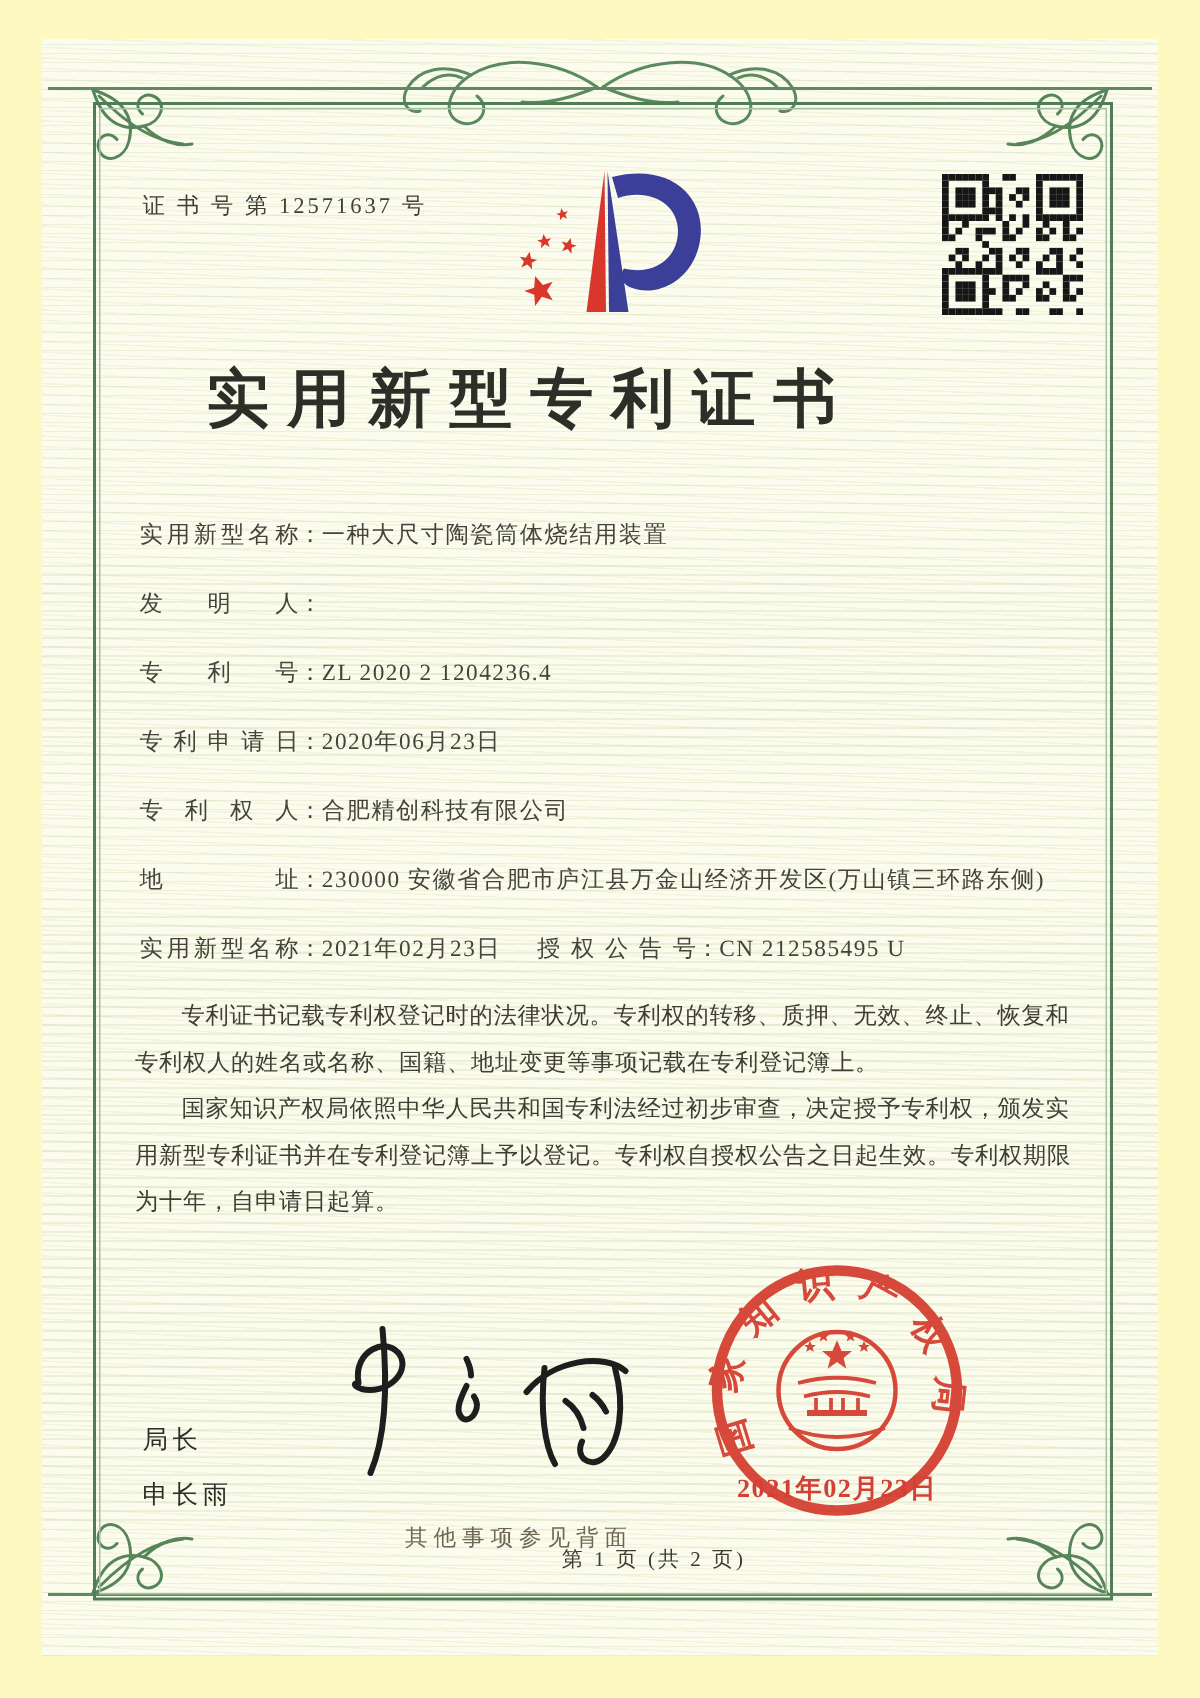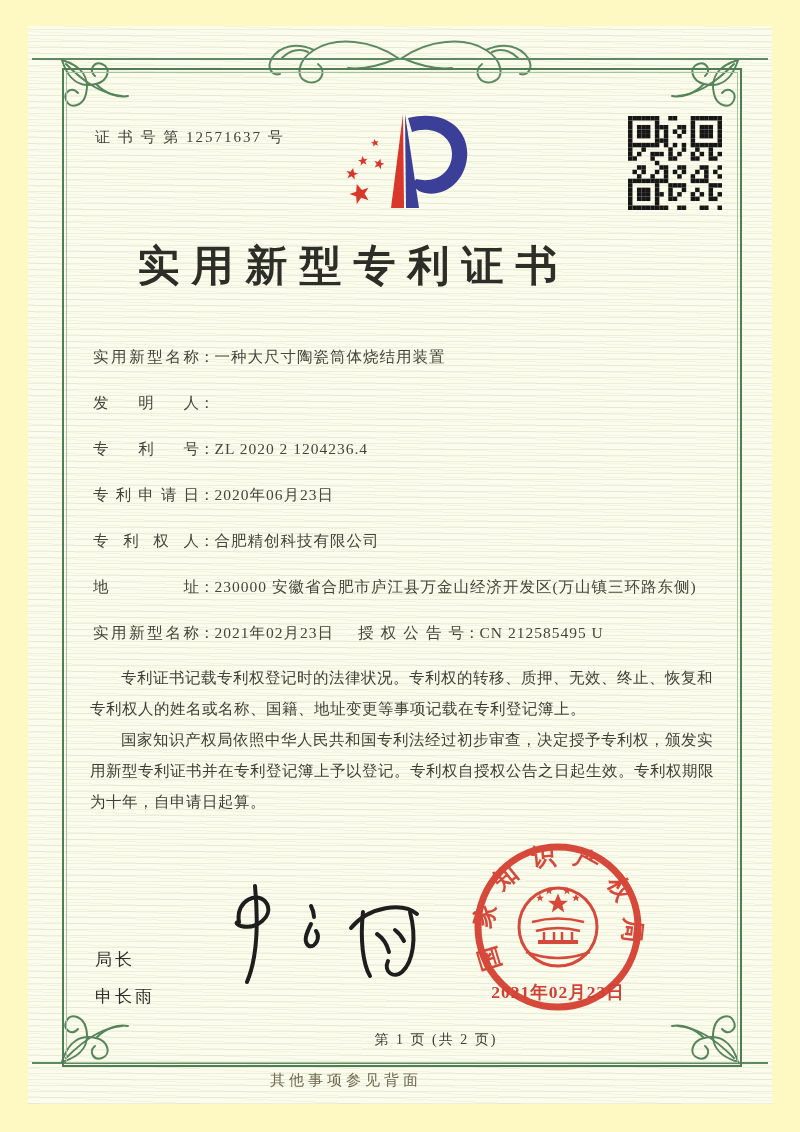--- a/index.html
+++ b/index.html
@@ -49,21 +49,21 @@
 
   .director{position:absolute;left:95px;top:908px;color:#2f2f29;font-size:17px;letter-spacing:3px;margin-top:40px;}
   .director div{margin-bottom:14px;}
   .signature{position:absolute;left:205px;top:876px;width:240px;height:118px;}
 
   .seal{position:absolute;left:466px;top:838px;width:186px;height:186px;opacity:.92;}
   .seal text{font-family:"Liberation Serif","DejaVu Serif",serif;}
 
   .page-footer{position:absolute;left:0;top:1031px;width:800px;text-align:center;
     font-size:14px;color:#3c3c33;letter-spacing:2px;padding-left:36px;}
-  .back-note{position:absolute;left:0;top:1071px;width:692px;text-align:center;
+  .back-note{position:absolute;left:0;top:1016px;width:692px;text-align:center;
     font-size:15px;color:#6d6752;letter-spacing:4px;}
 </style>
 </head>
 <body>
 
 <div class="sheet">
   <div class="panel"></div>
 
   <div class="frame-line top"></div>
   <div class="frame-line bottom"></div>

